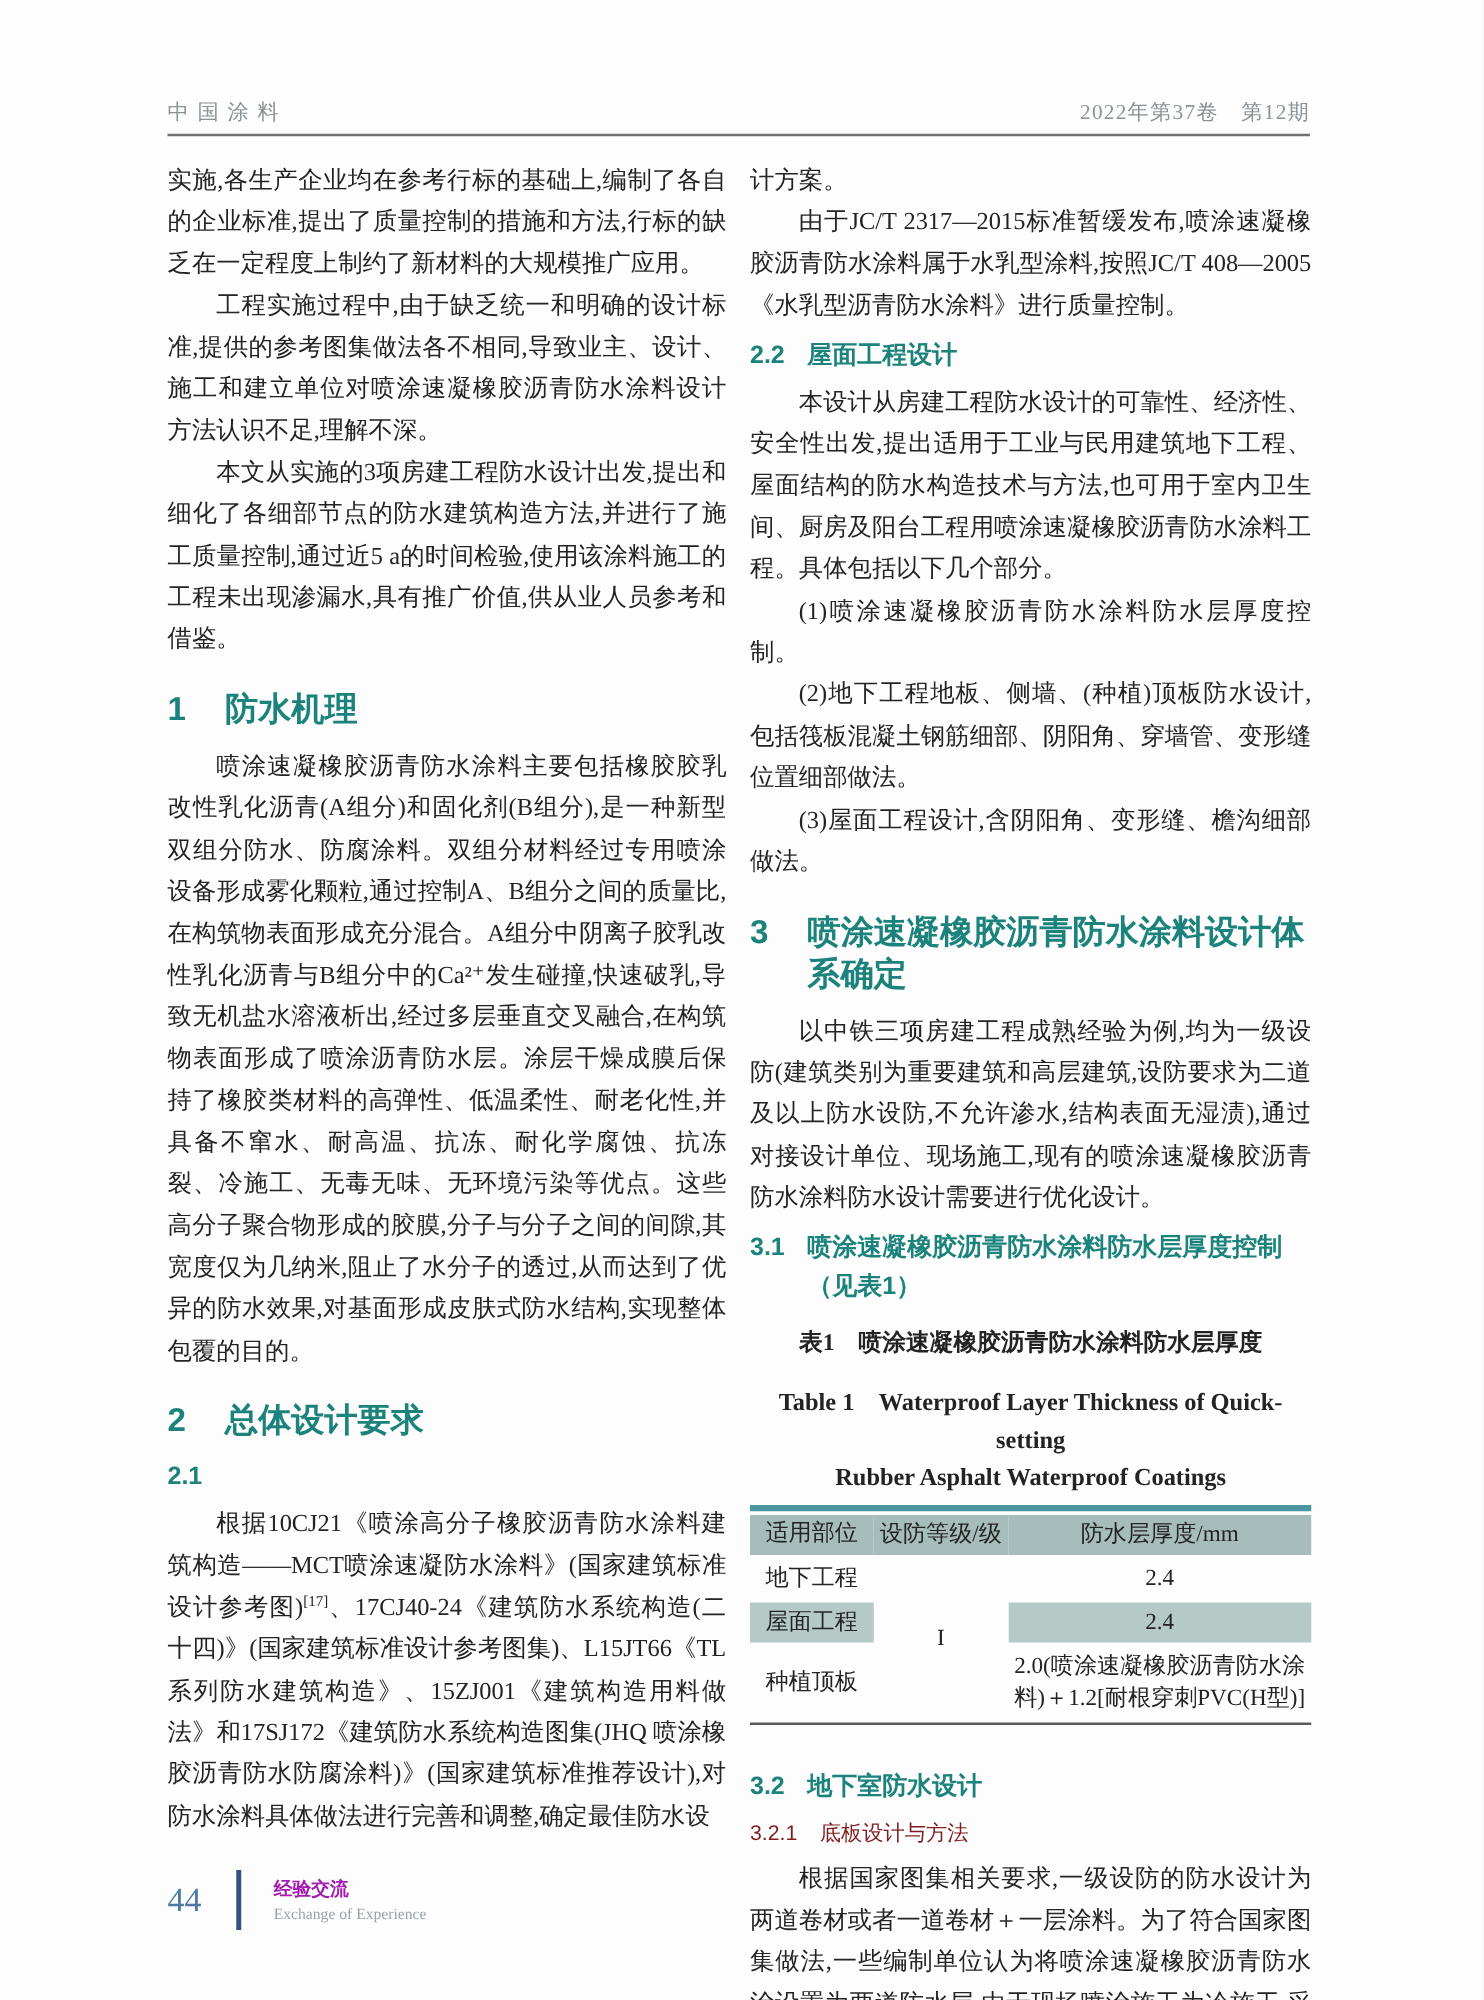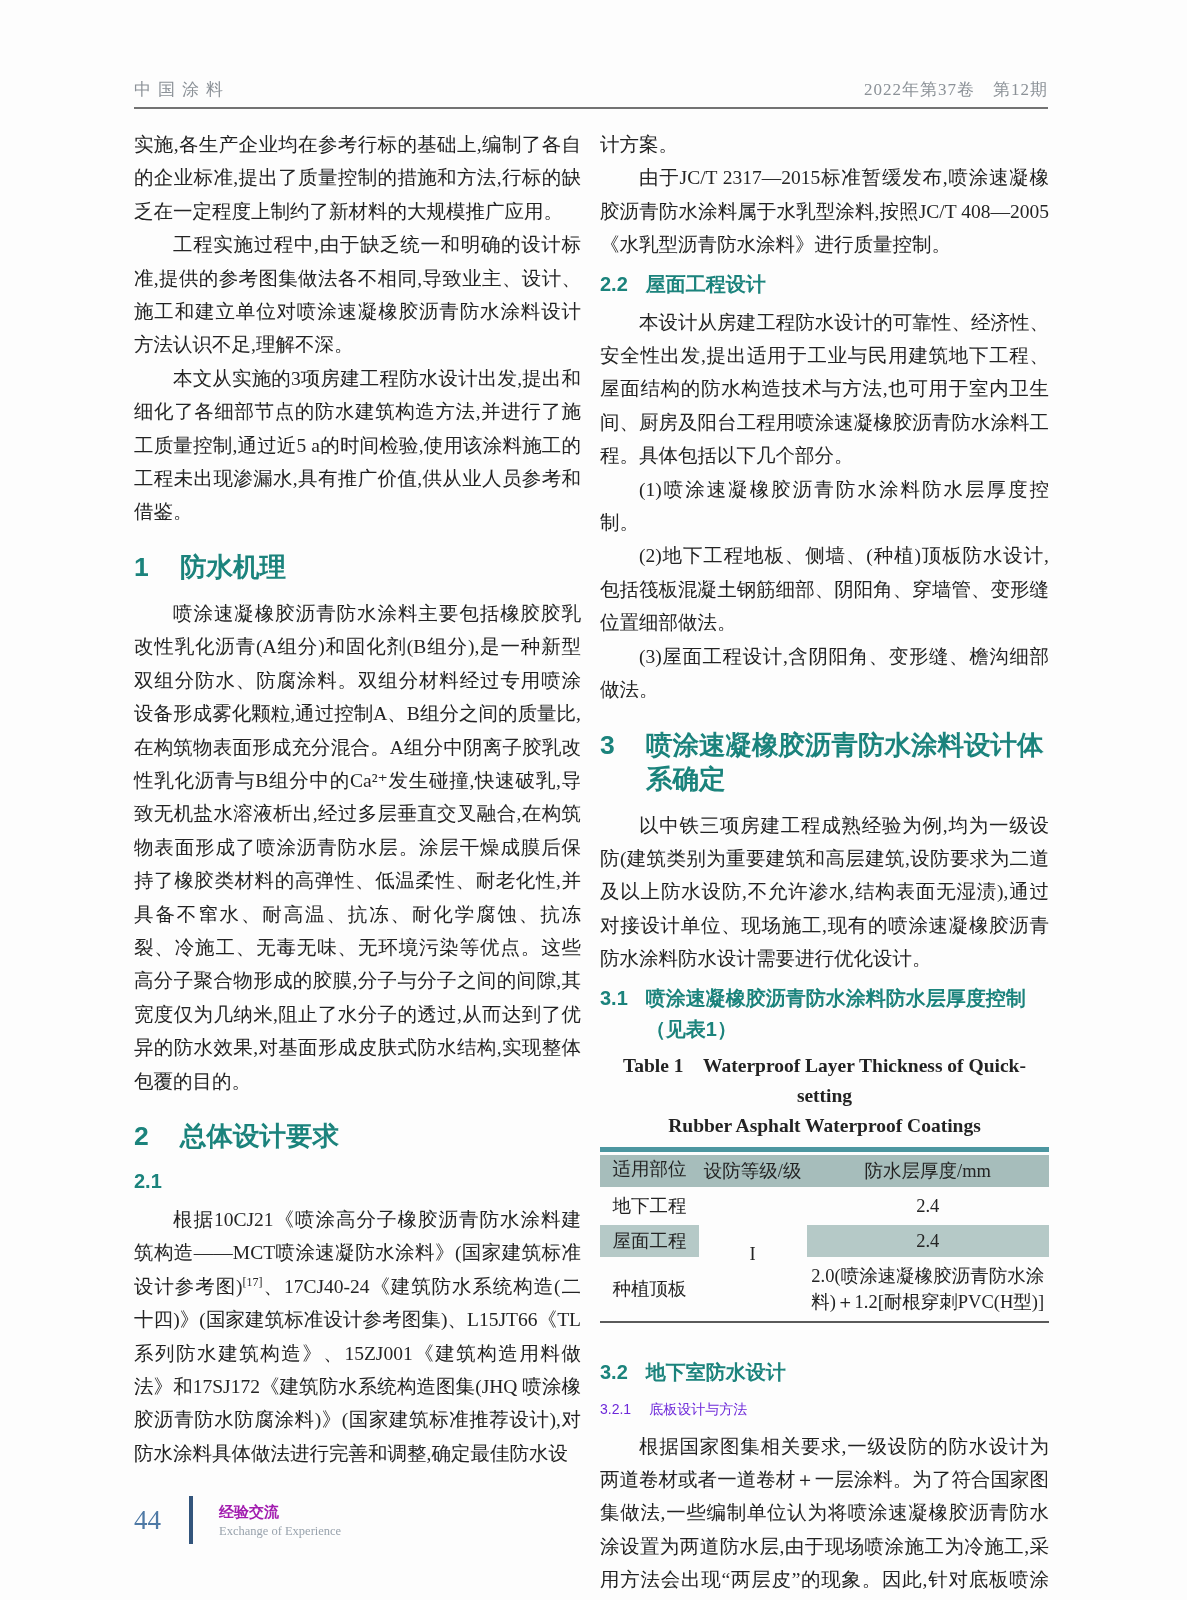--- a/index.html
+++ b/index.html
@@ -41,21 +41,21 @@
     display:flex;align-items:flex-start;
     font-family:"Liberation Sans","DejaVu Sans",sans-serif;
     font-weight:bold;color:#1b837c;font-size:20px;line-height:31px;
     margin:7px 0 6px 0;text-align:left;
   }
   .sub-h .num{flex:none;margin-right:18px;}
   .sub-h .title{flex:1;}
   .sub-h3{
     display:flex;align-items:flex-start;
     font-family:"Liberation Sans","DejaVu Sans",sans-serif;
-    font-weight:normal;color:#6d28d9;font-size:14px;line-height:31px;
+    font-weight:normal;color:#7f1d1d;font-size:17px;line-height:31px;
     margin:4px 0 5px 0;text-align:left;
   }
   .sub-h3 .num{flex:none;margin-right:18px;}
   
   .tbl-caption-cn{
     margin-top:15px;text-align:center;font-weight:bold;font-size:19px;line-height:29px;text-indent:0;
   }
   .tbl-caption-en{text-align:center;font-weight:bold;font-size:19.5px;line-height:30px;text-indent:0;}
   table.data-table{
     width:100%;margin-top:6px;
@@ -141,20 +141,21 @@
     <p class="para">以中铁三项房建工程成熟经验为例,均为一级设防(建筑类别为重要建筑和高层建筑,设防要求为二道及以上防水设防,不允许渗水,结构表面无湿渍),通过对接设计单位、现场施工,现有的喷涂速凝橡胶沥青防水涂料防水设计需要进行优化设计。</p>
 
     <div class="sub-h">
       <span class="num">3.1</span>
       <span class="title">
           <span style="display:block">喷涂速凝橡胶沥青防水涂料防水层厚度控制</span>
           <span style="display:block">（见表1）</span>
         </span>
     </div>
 
+    <p class="tbl-caption-cn">表1　喷涂速凝橡胶沥青防水涂料防水层厚度</p>
     <p class="tbl-caption-en" style="margin:0">
         <span style="display:block">Table 1　Waterproof Layer Thickness of Quick-setting</span>
         <span style="display:block">Rubber Asphalt Waterproof Coatings</span>
       </p>
 
     <table class="data-table">
       <thead>
         <tr>
           <th class="th-part">适用部位</th>
           <th class="th-grade">设防等级/级</th>

